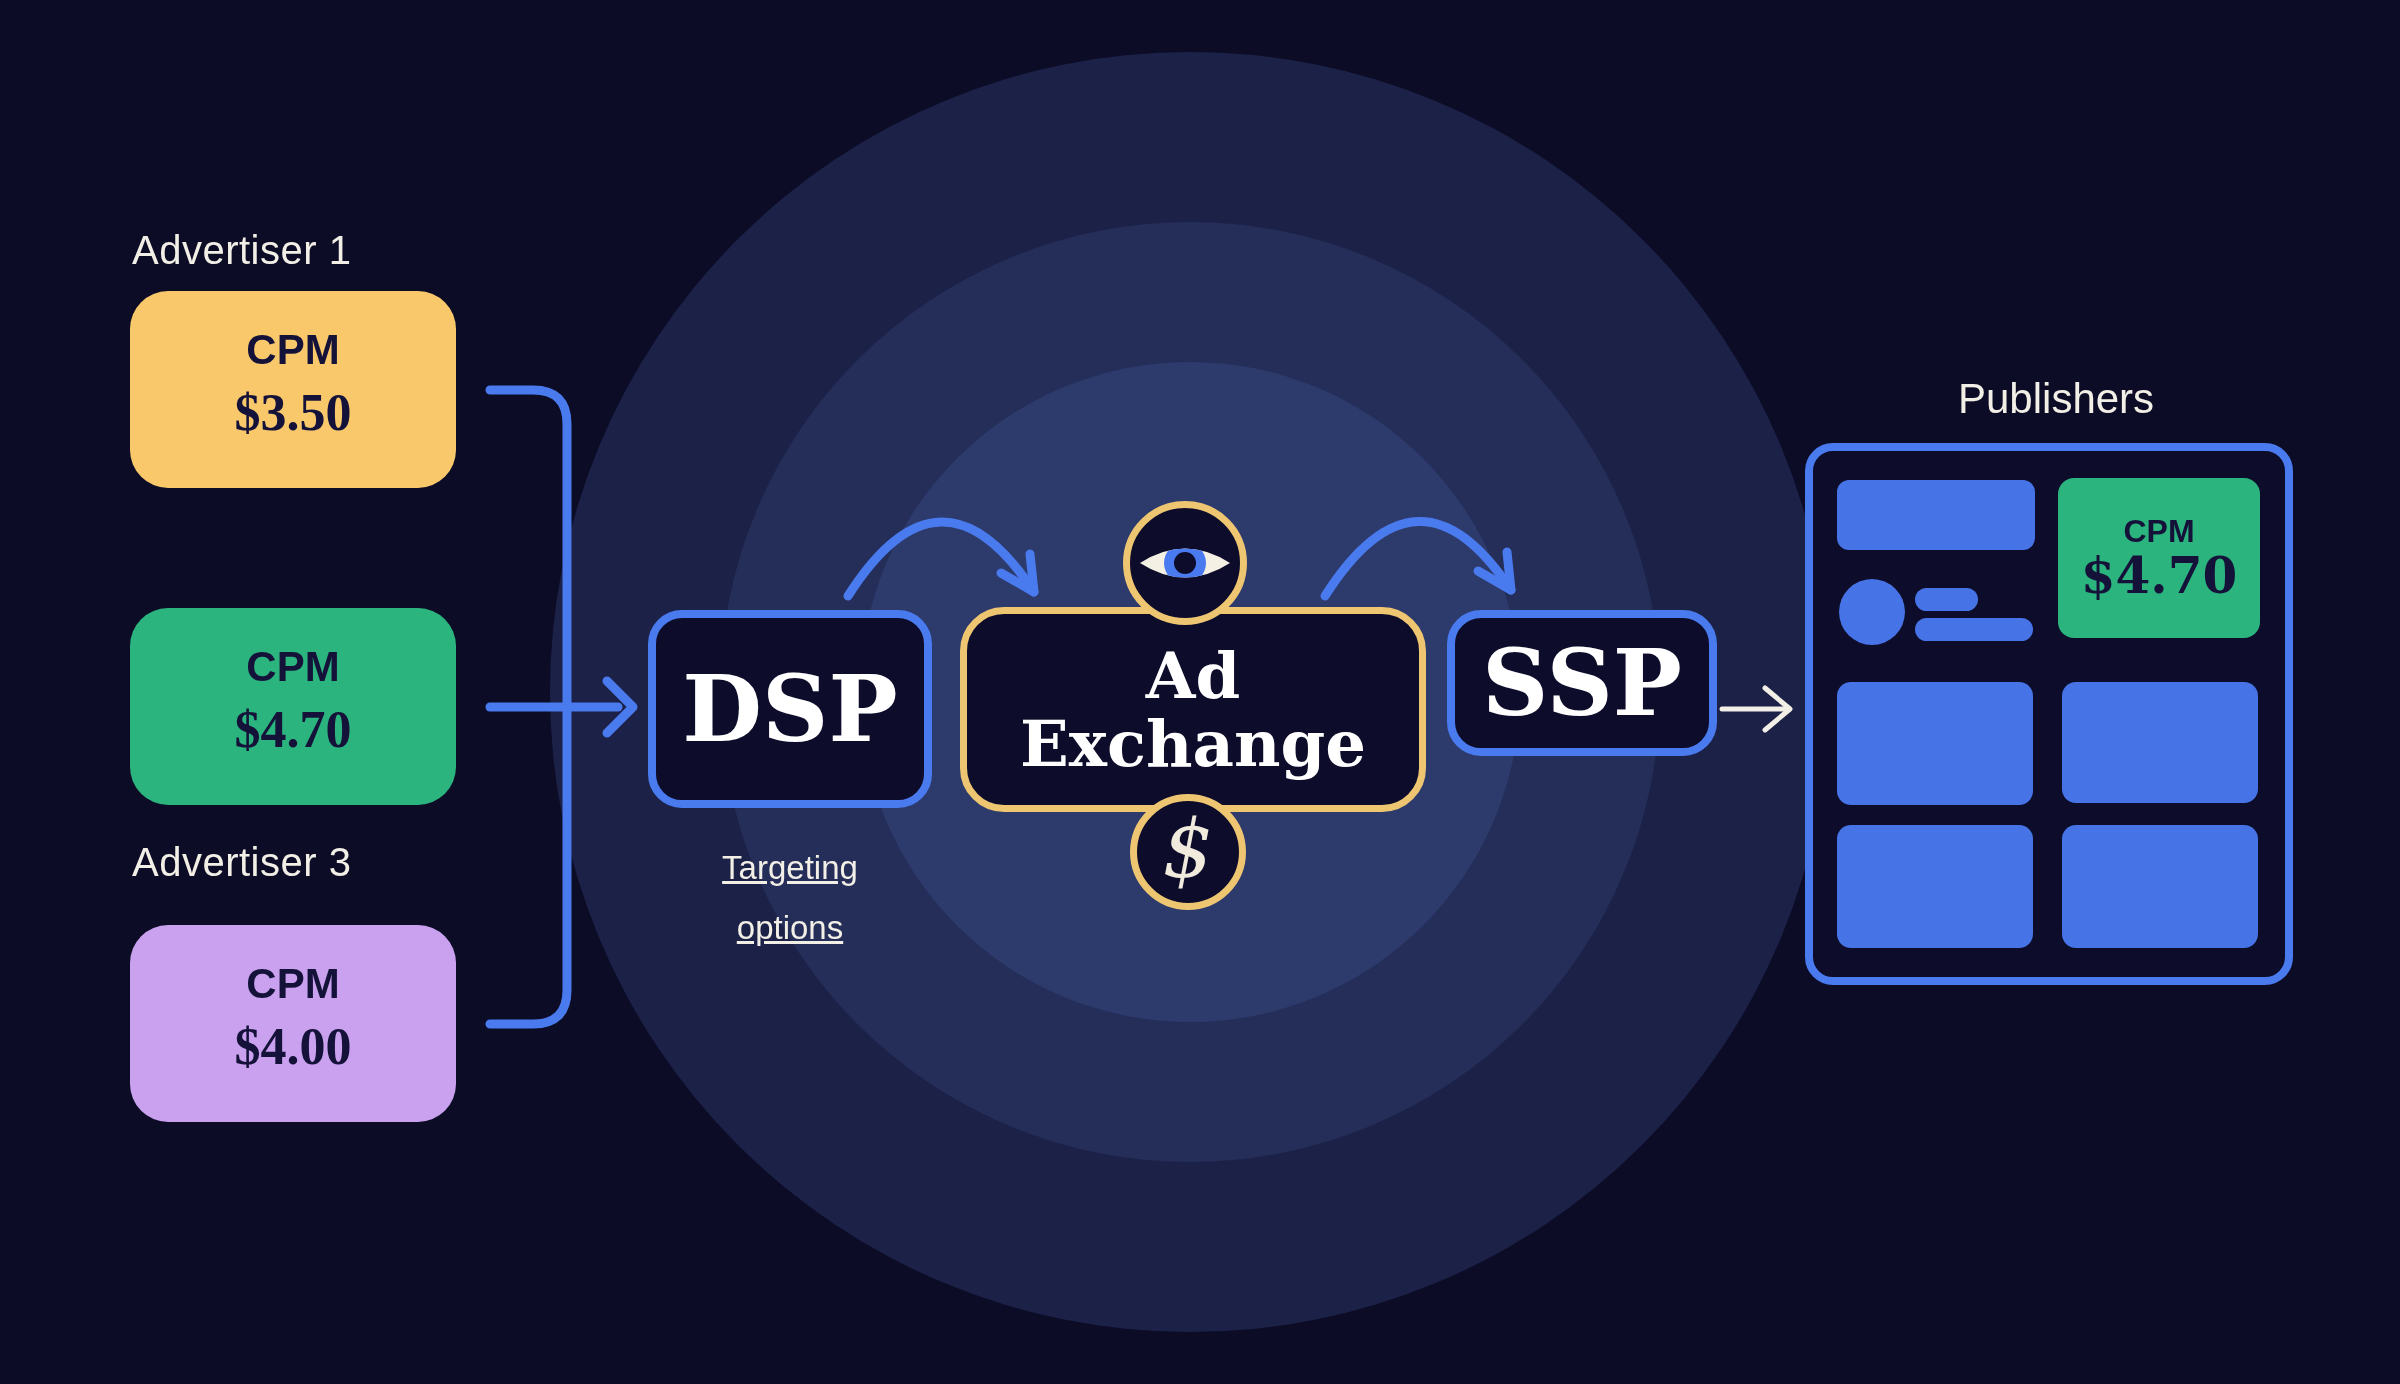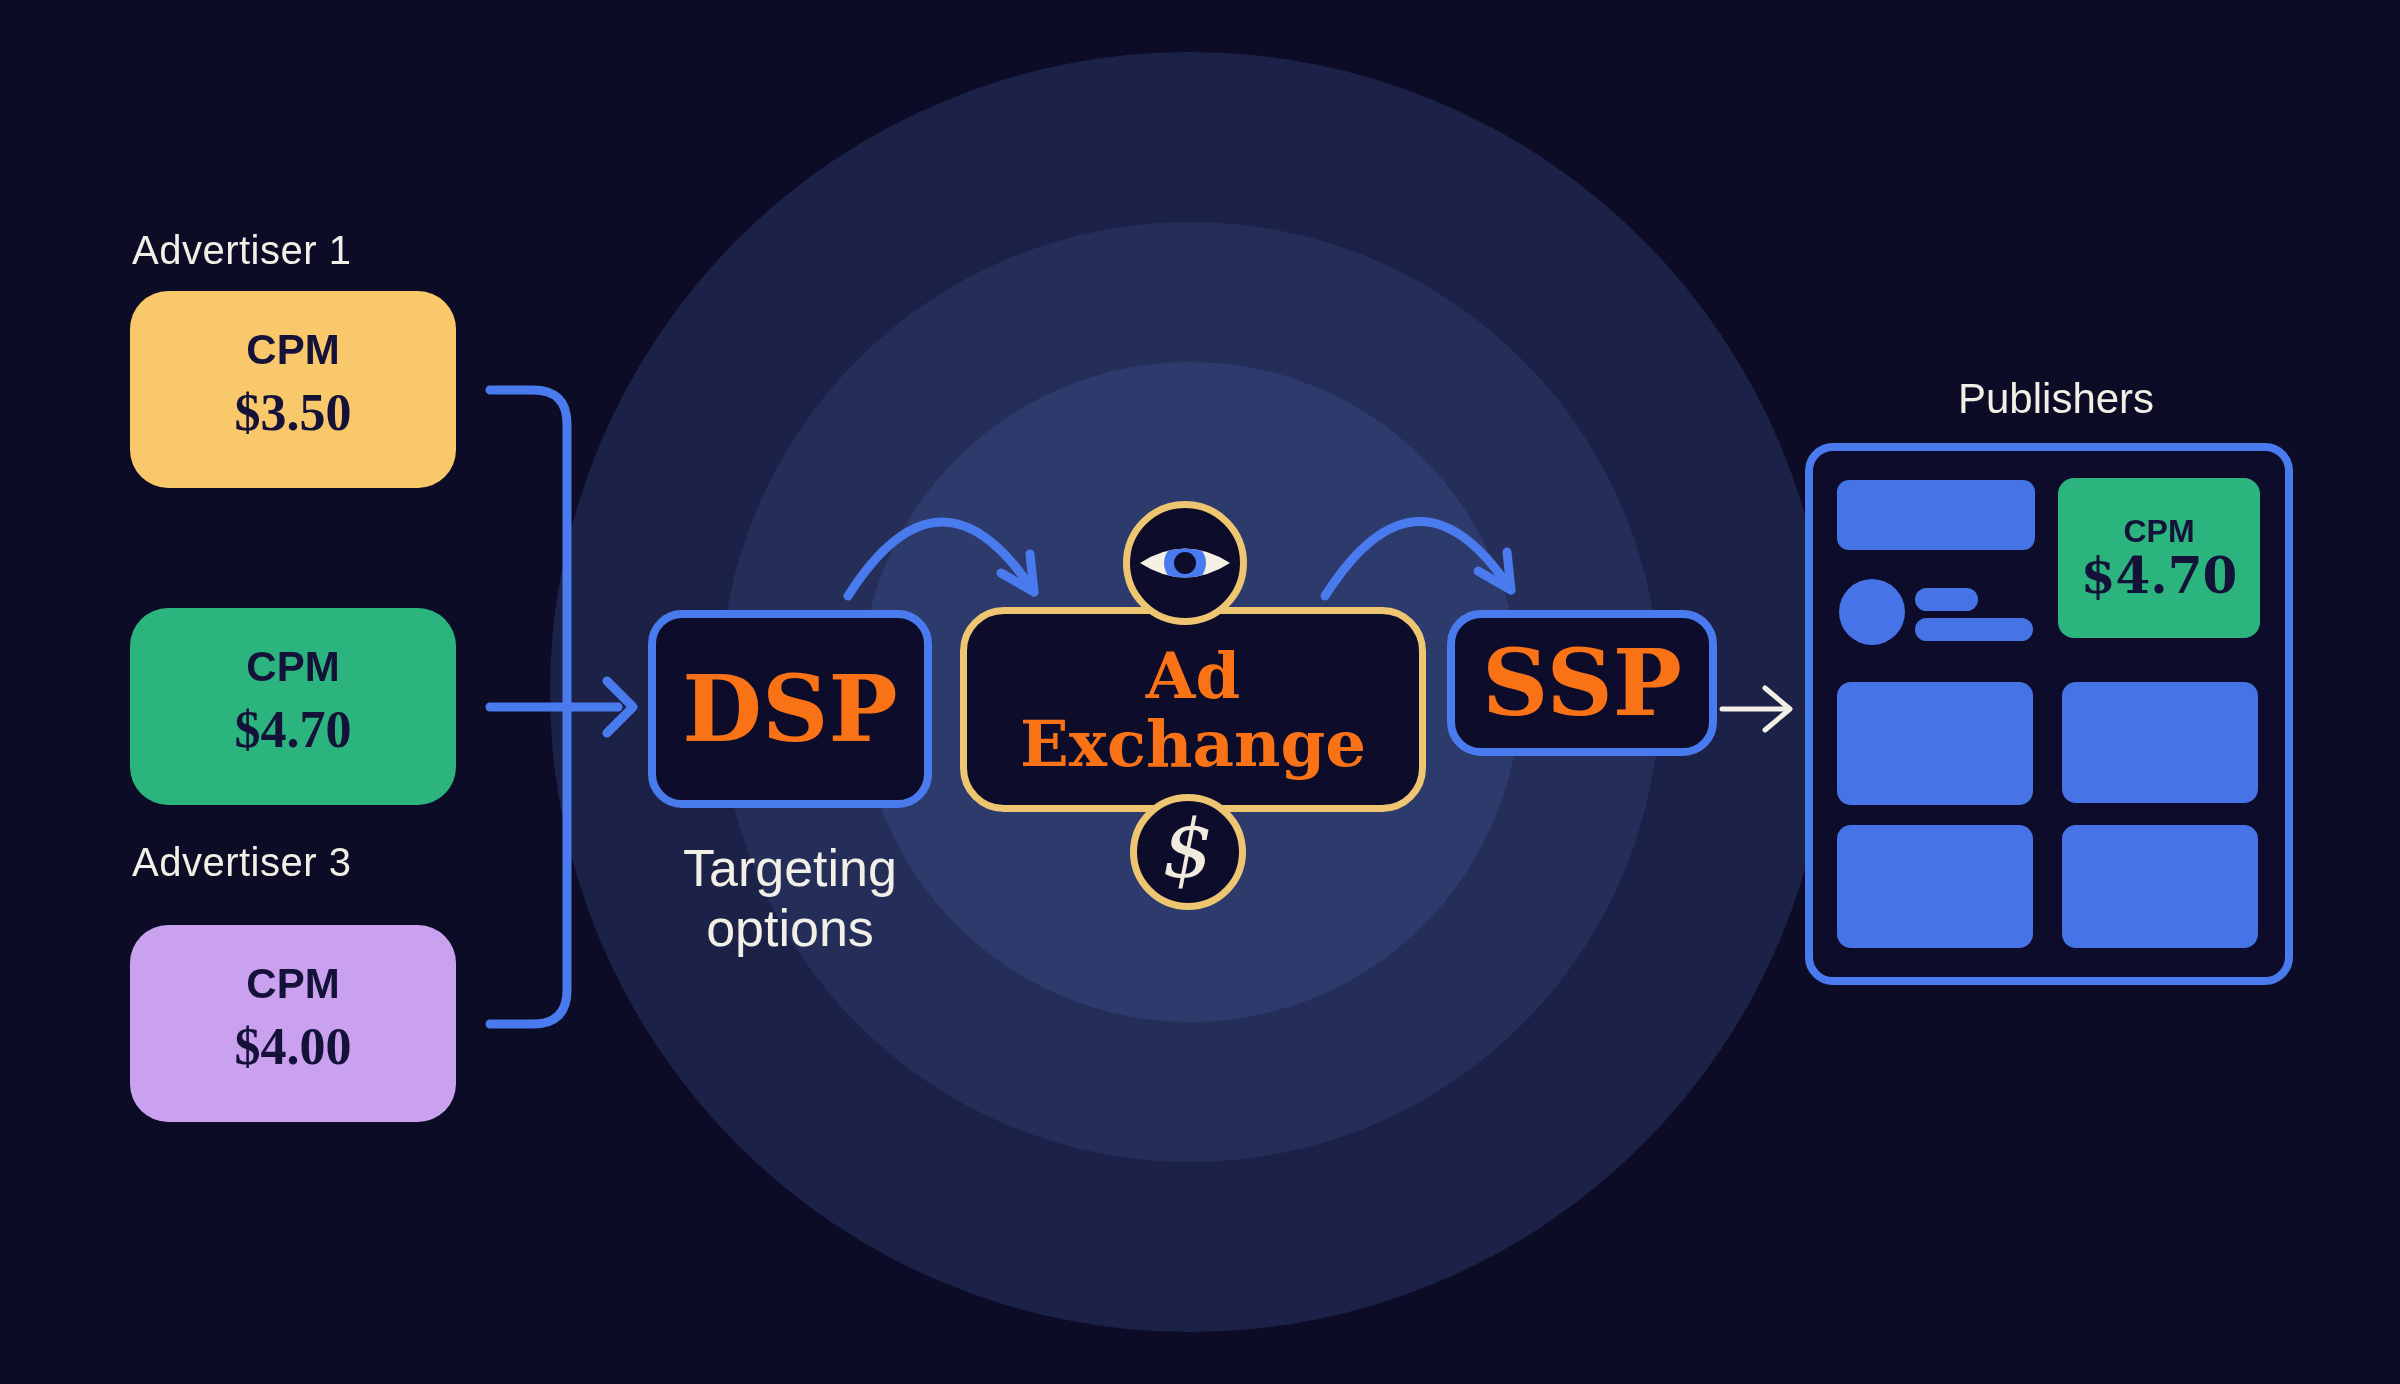--- a/index.html
+++ b/index.html
@@ -26,29 +26,29 @@
   .adv-card .price{font-family:Liberation Serif, serif;font-weight:700;
     font-size:52px;line-height:80px;color:#15123a;}
   .adv-card.c0{background:#f9c86b;}
   .adv-card.c1{background:#2bb47e;}
   .adv-card.c2{background:#c9a1ee;}
 
   
   .flow-box{position:absolute;background:#0d0c2b;border:8px solid #4a7bee;border-radius:34px;
     display:flex;align-items:center;justify-content:center;z-index:2;box-sizing:border-box;}
   .flow-box .big{font-family:"DejaVu Serif","Liberation Serif",serif;font-weight:700;
-    color:#f97316;font-size:92px;line-height:92px;}
+    color:#ffffff;font-size:92px;line-height:92px;}
   .box-dsp{left:648px;top:610px;width:284px;height:198px;}
   .box-ssp{left:1447px;top:610px;width:270px;height:146px;}
   .box-adx{left:960px;top:607px;width:466px;height:205px;border:7px solid #eec672;border-radius:44px;
     flex-direction:column;}
   .box-adx .big{font-size:64px;line-height:68px;}
 
   .caption{position:absolute;left:640px;top:838px;width:300px;text-align:center;
-    color:#f2efe6;font-size:52px;line-height:60px;z-index:2;}
+    color:#f2efe6;font-size:33px;line-height:60px;z-index:2;text-decoration:underline;}
 
   
   .badge{position:absolute;background:#0d0c2b;border:7px solid #eec672;border-radius:50%;
     display:flex;align-items:center;justify-content:center;z-index:3;}
   .badge.eye{left:1123px;top:501px;width:110px;height:110px;}
   .badge.dollar{left:1130px;top:794px;width:102px;height:102px;}
   .badge.dollar .glyph{font-family:"DejaVu Serif","Liberation Serif",serif;font-style:italic;
     font-size:80px;color:#f0ebdd;line-height:80px;transform:translateY(-2px);}
 
   

